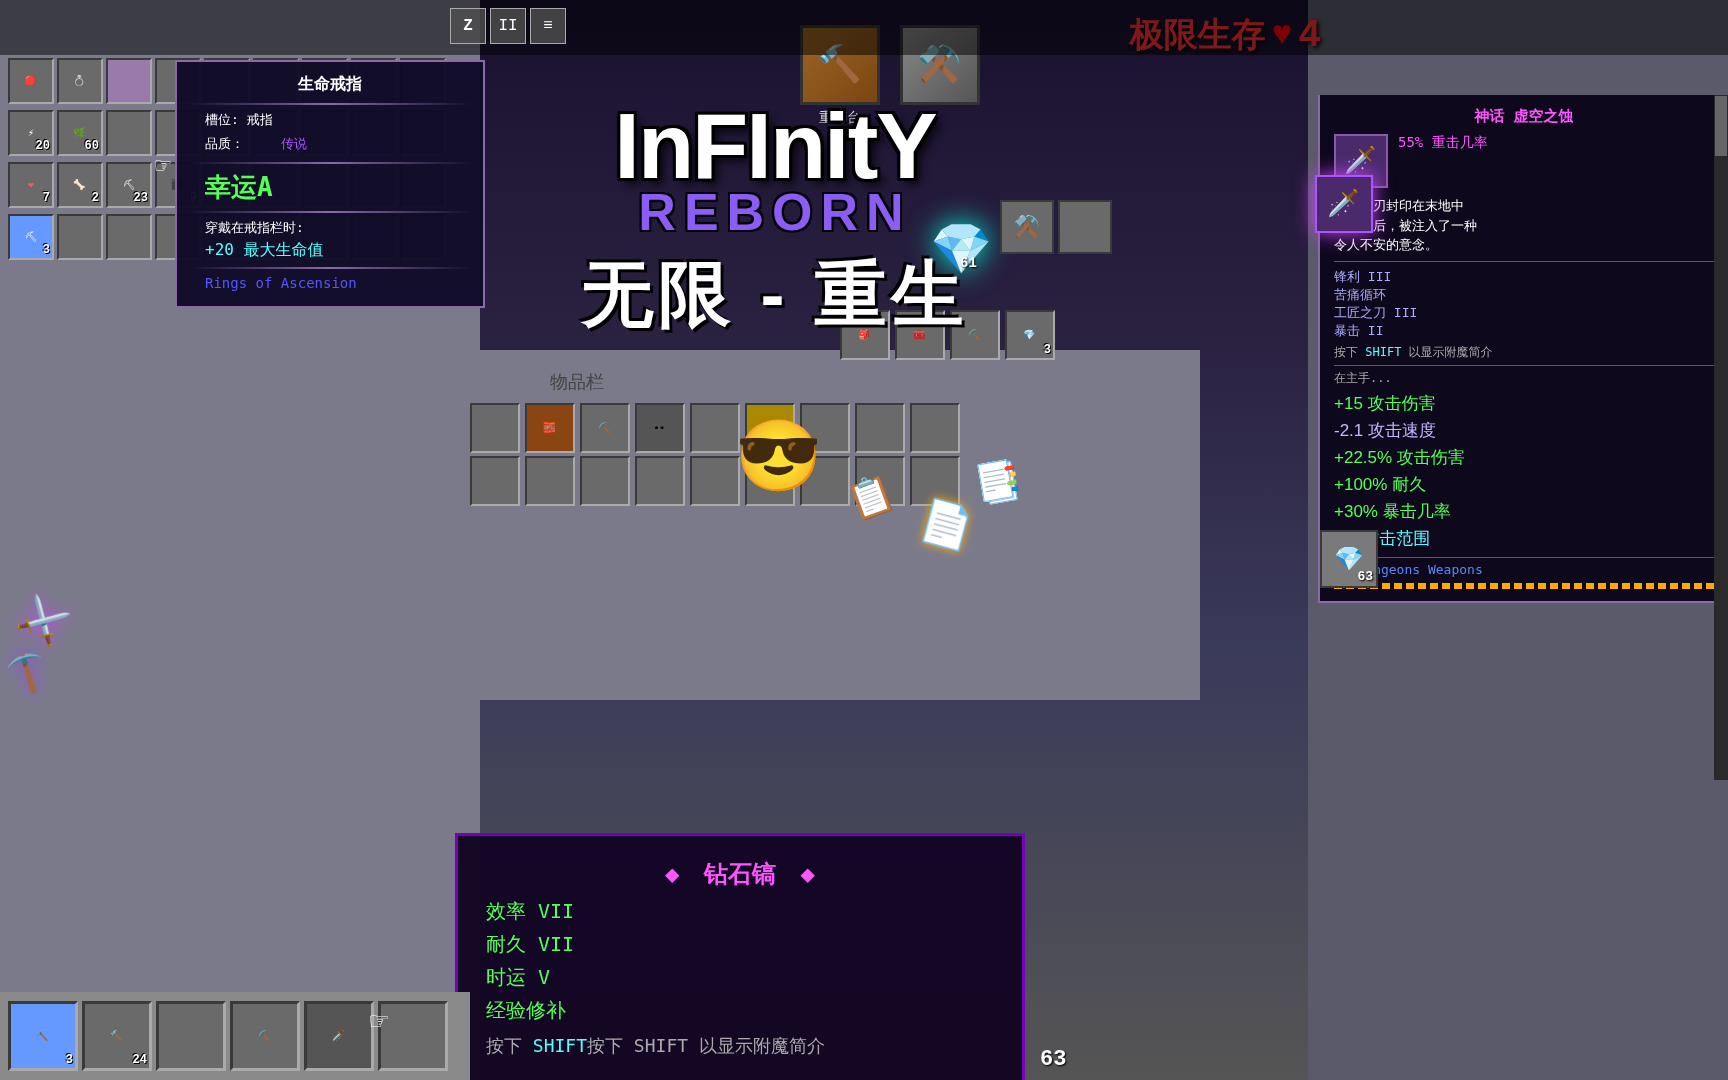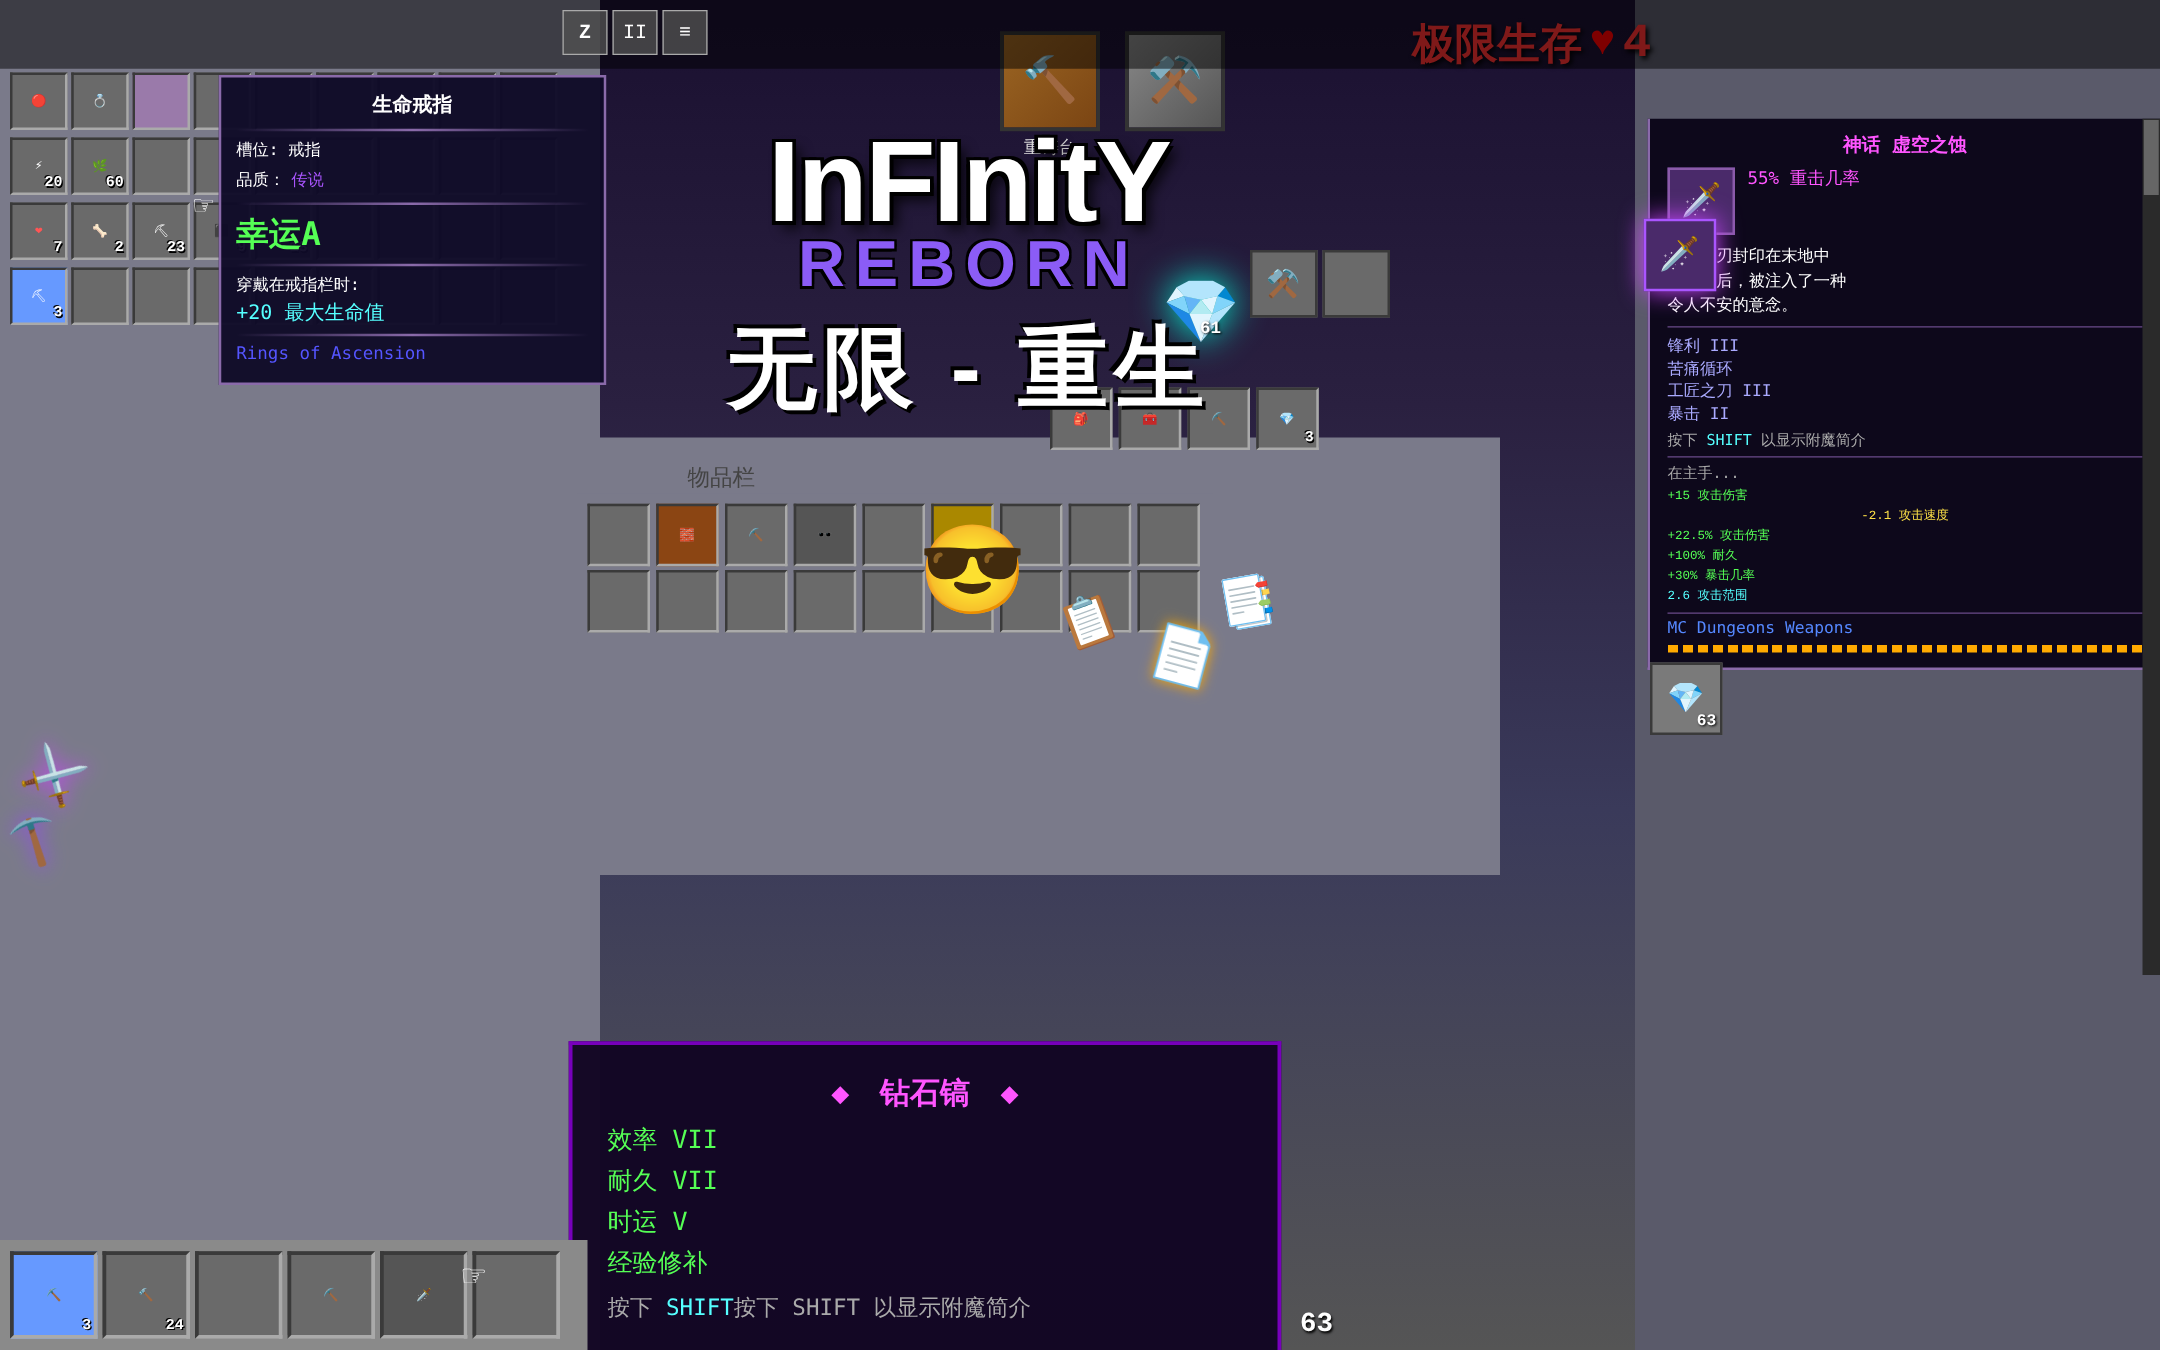--- a/index.html
+++ b/index.html
@@ -56,21 +56,21 @@
     }
 
     .tooltip-divider {
       height: 2px;
       background: linear-gradient(90deg, transparent, #8a6aaa, transparent);
       margin: 6px 0;
     }
 
     .tooltip-line {
       font-size: 13px;
-      margin: 3px 0;
+      margin: 3px 16px;
       font-family: 'SimHei', 'Microsoft YaHei', monospace;
     }
 
     .color-white { color: #ffffff; }
     .color-legend { color: #aa55ff; }
     .color-cyan { color: #55ffff; }
     .color-blue { color: #5555ff; }
     .color-lucky { color: #55ff55; font-size: 22px; font-weight: bold; }
 
     
@@ -372,23 +372,23 @@
 
   <div style="color:#aaaaaa;font-size:12px;margin:4px 0;font-family:'SimHei','Microsoft YaHei',monospace;">
     按下 <span style="color:#55ffff;">SHIFT</span> 以显示附魔简介
   </div>
 
 
   <div style="height:1px;background:#6a4a8a;margin:4px 0;"></div>
 
   <div style="color:#aaaaaa;font-size:12px;font-family:'SimHei','Microsoft YaHei',monospace;margin:3px 0;">在主手...</div>
 
-  <div style="font-family:Liberation Mono, monospace;font-size:10px;line-height:1.6;">
+  <div style="font-family:Liberation Sans, sans-serif;font-size:17px;line-height:1.6;">
     <div style="color:#55ff55;">+15 攻击伤害</div>
-    <div style="color:#fde047;text-align:center;">-2.1 攻击速度</div>
+    <div style="color:#c4b5fd;">-2.1 攻击速度</div>
     <div style="color:#55ff55;">+22.5% 攻击伤害</div>
     <div style="color:#55ff55;">+100% 耐久</div>
     <div style="color:#55ff55;">+30% 暴击几率</div>
     <div style="color:#55ffff;">2.6 攻击范围</div>
   </div>
 
   <div style="height:1px;background:#6a4a8a;margin:4px 0;"></div>
   <div style="color:#5588ff;font-size:13px;font-family:'SimHei','Microsoft YaHei',monospace;">MC Dungeons Weapons</div>
 
   <div style="height:6px;background:repeating-linear-gradient(90deg,#ffaa00 0px,#ffaa00 8px,transparent 8px,transparent 12px);margin-top:6px;"></div>

